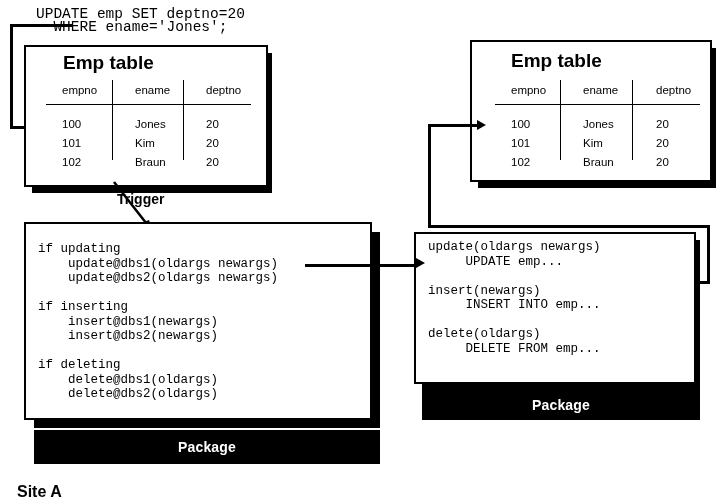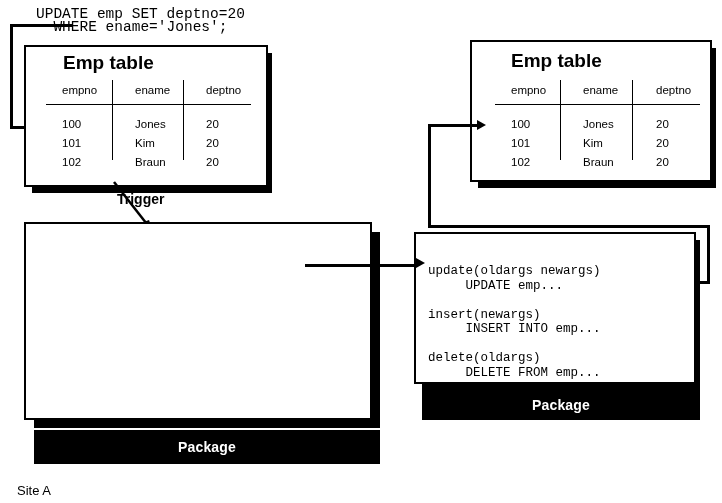--- a/index.html
+++ b/index.html
@@ -44,22 +44,22 @@
     align-items: center;
     justify-content: center;
     letter-spacing: 0.2px;
   }
   .line {
     position: absolute;
     background: #000000;
   }
   .site-label {
     position: absolute;
-    font-weight: normal;
-    font-size: 13px;
+    font-weight: bold;
+    font-size: 16px;
   }
   
   .tbl-title {
     position: absolute;
     font-weight: bold;
     font-size: 19px;
     margin-left: 19px;
   }
   .tbl-head-cell, .tbl-cell {
     position: absolute;
@@ -136,20 +136,31 @@
   <div class="tbl-cell" style="left:190px; top:156px; font-size:11.5px;">20</div>
 
   <div class="trigger-label" style="left:117px; top:191px;">Trigger</div>
   <svg style="position:absolute; left:108px; top:178px; width:60px; height:62px;" viewBox="0 0 60 62">
     <line x1="6" y1="4" x2="42" y2="50" stroke="#000" stroke-width="2.5"></line>
     <polygon points="46,56 33,45 41,42" fill="#000"></polygon>
   </svg>
 
   <div class="shadow" style="left:34px; top:232px; width:346px; height:196px;"></div>
   <div class="box" style="left:24px; top:222px; width:348px; height:198px;"></div>
+  <div class="code-block" style="left:38px; top:242px;">if updating
+    update@dbs1(oldargs newargs)
+    update@dbs2(oldargs newargs)
+
+if inserting
+    insert@dbs1(newargs)
+    insert@dbs2(newargs)
+
+if deleting
+    delete@dbs1(oldargs)
+    delete@dbs2(oldargs)</div>
   <div class="bar" style="left:34px; top:430px; width:346px; height:34px;">Package</div>
 
   <div class="line" style="left:305px; top:264px; width:118px; height:2.5px;"></div>
   <div class="arrowhead-right" style="left:418px; top:258px;"></div>
 
   <div class="shadow" style="left:478px; top:48px; width:238px; height:140px;"></div>
   <div class="box" style="left:470px; top:40px; width:242px; height:142px;"></div>
   <div class="tbl-title" style="left:492px; top:50px;">Emp table</div>
 
   <div class="tbl-head-cell" style="left:495px; top:84px; font-size:11.5px;">empno</div>
@@ -174,21 +185,21 @@
 
   <div class="line" style="left:525px; top:281px; width:185px; height:2.5px;"></div>
   <div class="line" style="left:707px; top:225px; width:3px; height:58px;"></div>
   <div class="line" style="left:428px; top:225px; width:282px; height:3px;"></div>
   <div class="line" style="left:428px; top:124px; width:3px; height:103px;"></div>
   <div class="line" style="left:428px; top:124px; width:52px; height:3px;"></div>
   <div class="arrowhead-right" style="left:477px; top:120px;"></div>
 
   <div class="shadow" style="left:422px; top:240px; width:278px; height:152px;"></div>
   <div class="box" style="left:414px; top:232px; width:282px; height:152px;"></div>
-  <div class="code-block" style="left:428px; top:264px;">update(oldargs newargs)
+  <div class="code-block" style="left:428px; top:240px;">update(oldargs newargs)
      UPDATE emp...
 
 insert(newargs)
      INSERT INTO emp...
 
 delete(oldargs)
      DELETE FROM emp...</div>
   <div class="arrowhead-right" style="left:416px; top:258px;"></div>
   <div class="bar" style="left:422px; top:390px; width:278px; height:30px;">Package</div>
 

